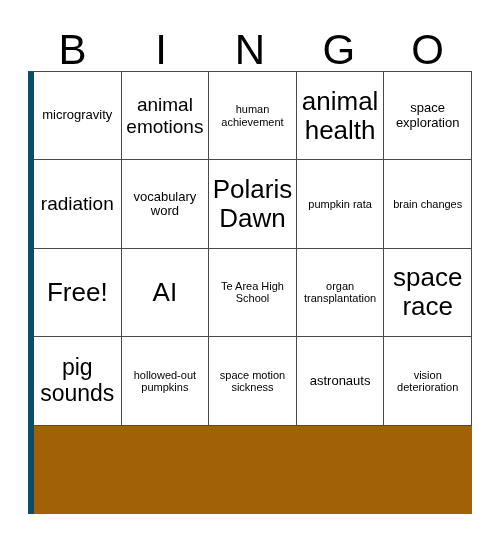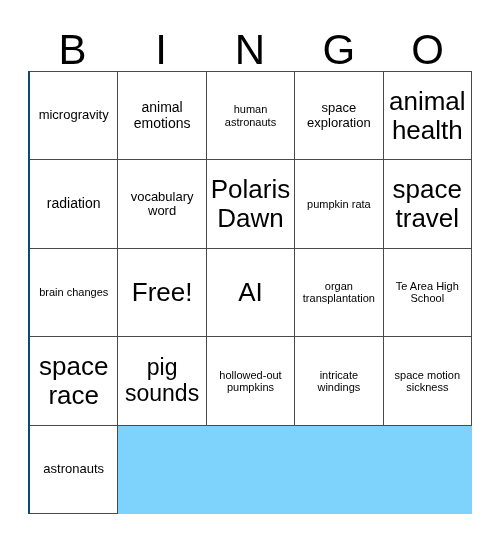--- a/index.html
+++ b/index.html
@@ -49,23 +49,23 @@
   .grid {
     position: absolute;
     left: 28px;
     top: 71px;
     width: 444px;
     height: 443px;
     display: grid;
     grid-template-columns: repeat(5, 1fr);
     grid-template-rows: repeat(5, 1fr);
     border-top: 1px solid #4a4a4a;
-    border-left: 2px solid #0c4a6e;
+    border-left: 6px solid #0c4a6e;
     box-sizing: border-box;
-    background: #7dd3fc;
+    background: #a16207;
   }
 
   .cell {
     border-right: 1px solid #4a4a4a;
     border-bottom: 1px solid #4a4a4a;
     box-sizing: border-box;
     display: flex;
     align-items: center;
     justify-content: center;
     text-align: center;
@@ -79,21 +79,21 @@
     width: 100%;
     line-height: 1.12;
     word-break: break-word;
     hyphens: none;
   }
 
   
   .fs-xs  { font-size: 11px; }
   .fs-sm  { font-size: 13px; }
   .fs-md  { font-size: 11px; }
-  .fs-lg  { font-size: 14px; }
+  .fs-lg  { font-size: 19px; }
   .fs-xl  { font-size: 23px; }
   .fs-xxl { font-size: 26px; }
 </style>
 </head>
 <body>
 
 <div class="card">
 
   <div class="header-row">
     <div class="header-cell">B</div>
@@ -105,75 +105,72 @@
 
   <div class="grid">
 
     <div class="cell">
         <span class="cell-text fs-sm">microgravity</span>
       </div>
     <div class="cell">
         <span class="cell-text fs-lg">animal emotions</span>
       </div>
     <div class="cell">
-        <span class="cell-text fs-xs">human astronauts</span>
+        <span class="cell-text fs-xs">human achievement</span>
+      </div>
+    <div class="cell">
+        <span class="cell-text fs-xxl">animal health</span>
       </div>
     <div class="cell">
         <span class="cell-text fs-sm">space exploration</span>
-      </div>
-    <div class="cell">
-        <span class="cell-text fs-xxl">animal health</span>
       </div>
 
     <div class="cell">
         <span class="cell-text fs-lg">radiation</span>
       </div>
     <div class="cell">
         <span class="cell-text fs-sm">vocabulary word</span>
       </div>
     <div class="cell">
         <span class="cell-text fs-xxl">Polaris Dawn</span>
       </div>
     <div class="cell">
         <span class="cell-text fs-md">pumpkin rata</span>
       </div>
-    <div class="cell">
-        <span class="cell-text fs-xxl">space travel</span>
-      </div>
 
     <div class="cell">
         <span class="cell-text fs-md">brain changes</span>
       </div>
     <div class="cell">
         <span class="cell-text fs-xxl">Free!</span>
       </div>
     <div class="cell">
         <span class="cell-text fs-xxl">AI</span>
       </div>
     <div class="cell">
-        <span class="cell-text fs-xs">organ transplantation</span>
+        <span class="cell-text fs-md">Te Area High School</span>
       </div>
 
     <div class="cell">
-        <span class="cell-text fs-md">Te Area High School</span>
+        <span class="cell-text fs-xs">organ transplantation</span>
       </div>
     <div class="cell">
         <span class="cell-text fs-xxl">space race</span>
       </div>
     <div class="cell">
         <span class="cell-text fs-xl">pig sounds</span>
       </div>
     <div class="cell">
         <span class="cell-text fs-md">hollowed-out pumpkins</span>
       </div>
-    <div class="cell">
-        <span class="cell-text fs-md">intricate windings</span>
-      </div>
 
     <div class="cell">
         <span class="cell-text fs-md">space motion sickness</span>
       </div>
     <div class="cell">
         <span class="cell-text fs-sm">astronauts</span>
       </div>
+    <div class="cell">
+        <span class="cell-text fs-xs">vision deterioration</span>
+      </div>
 
   </div>
 </div>
 
 </body></html>

